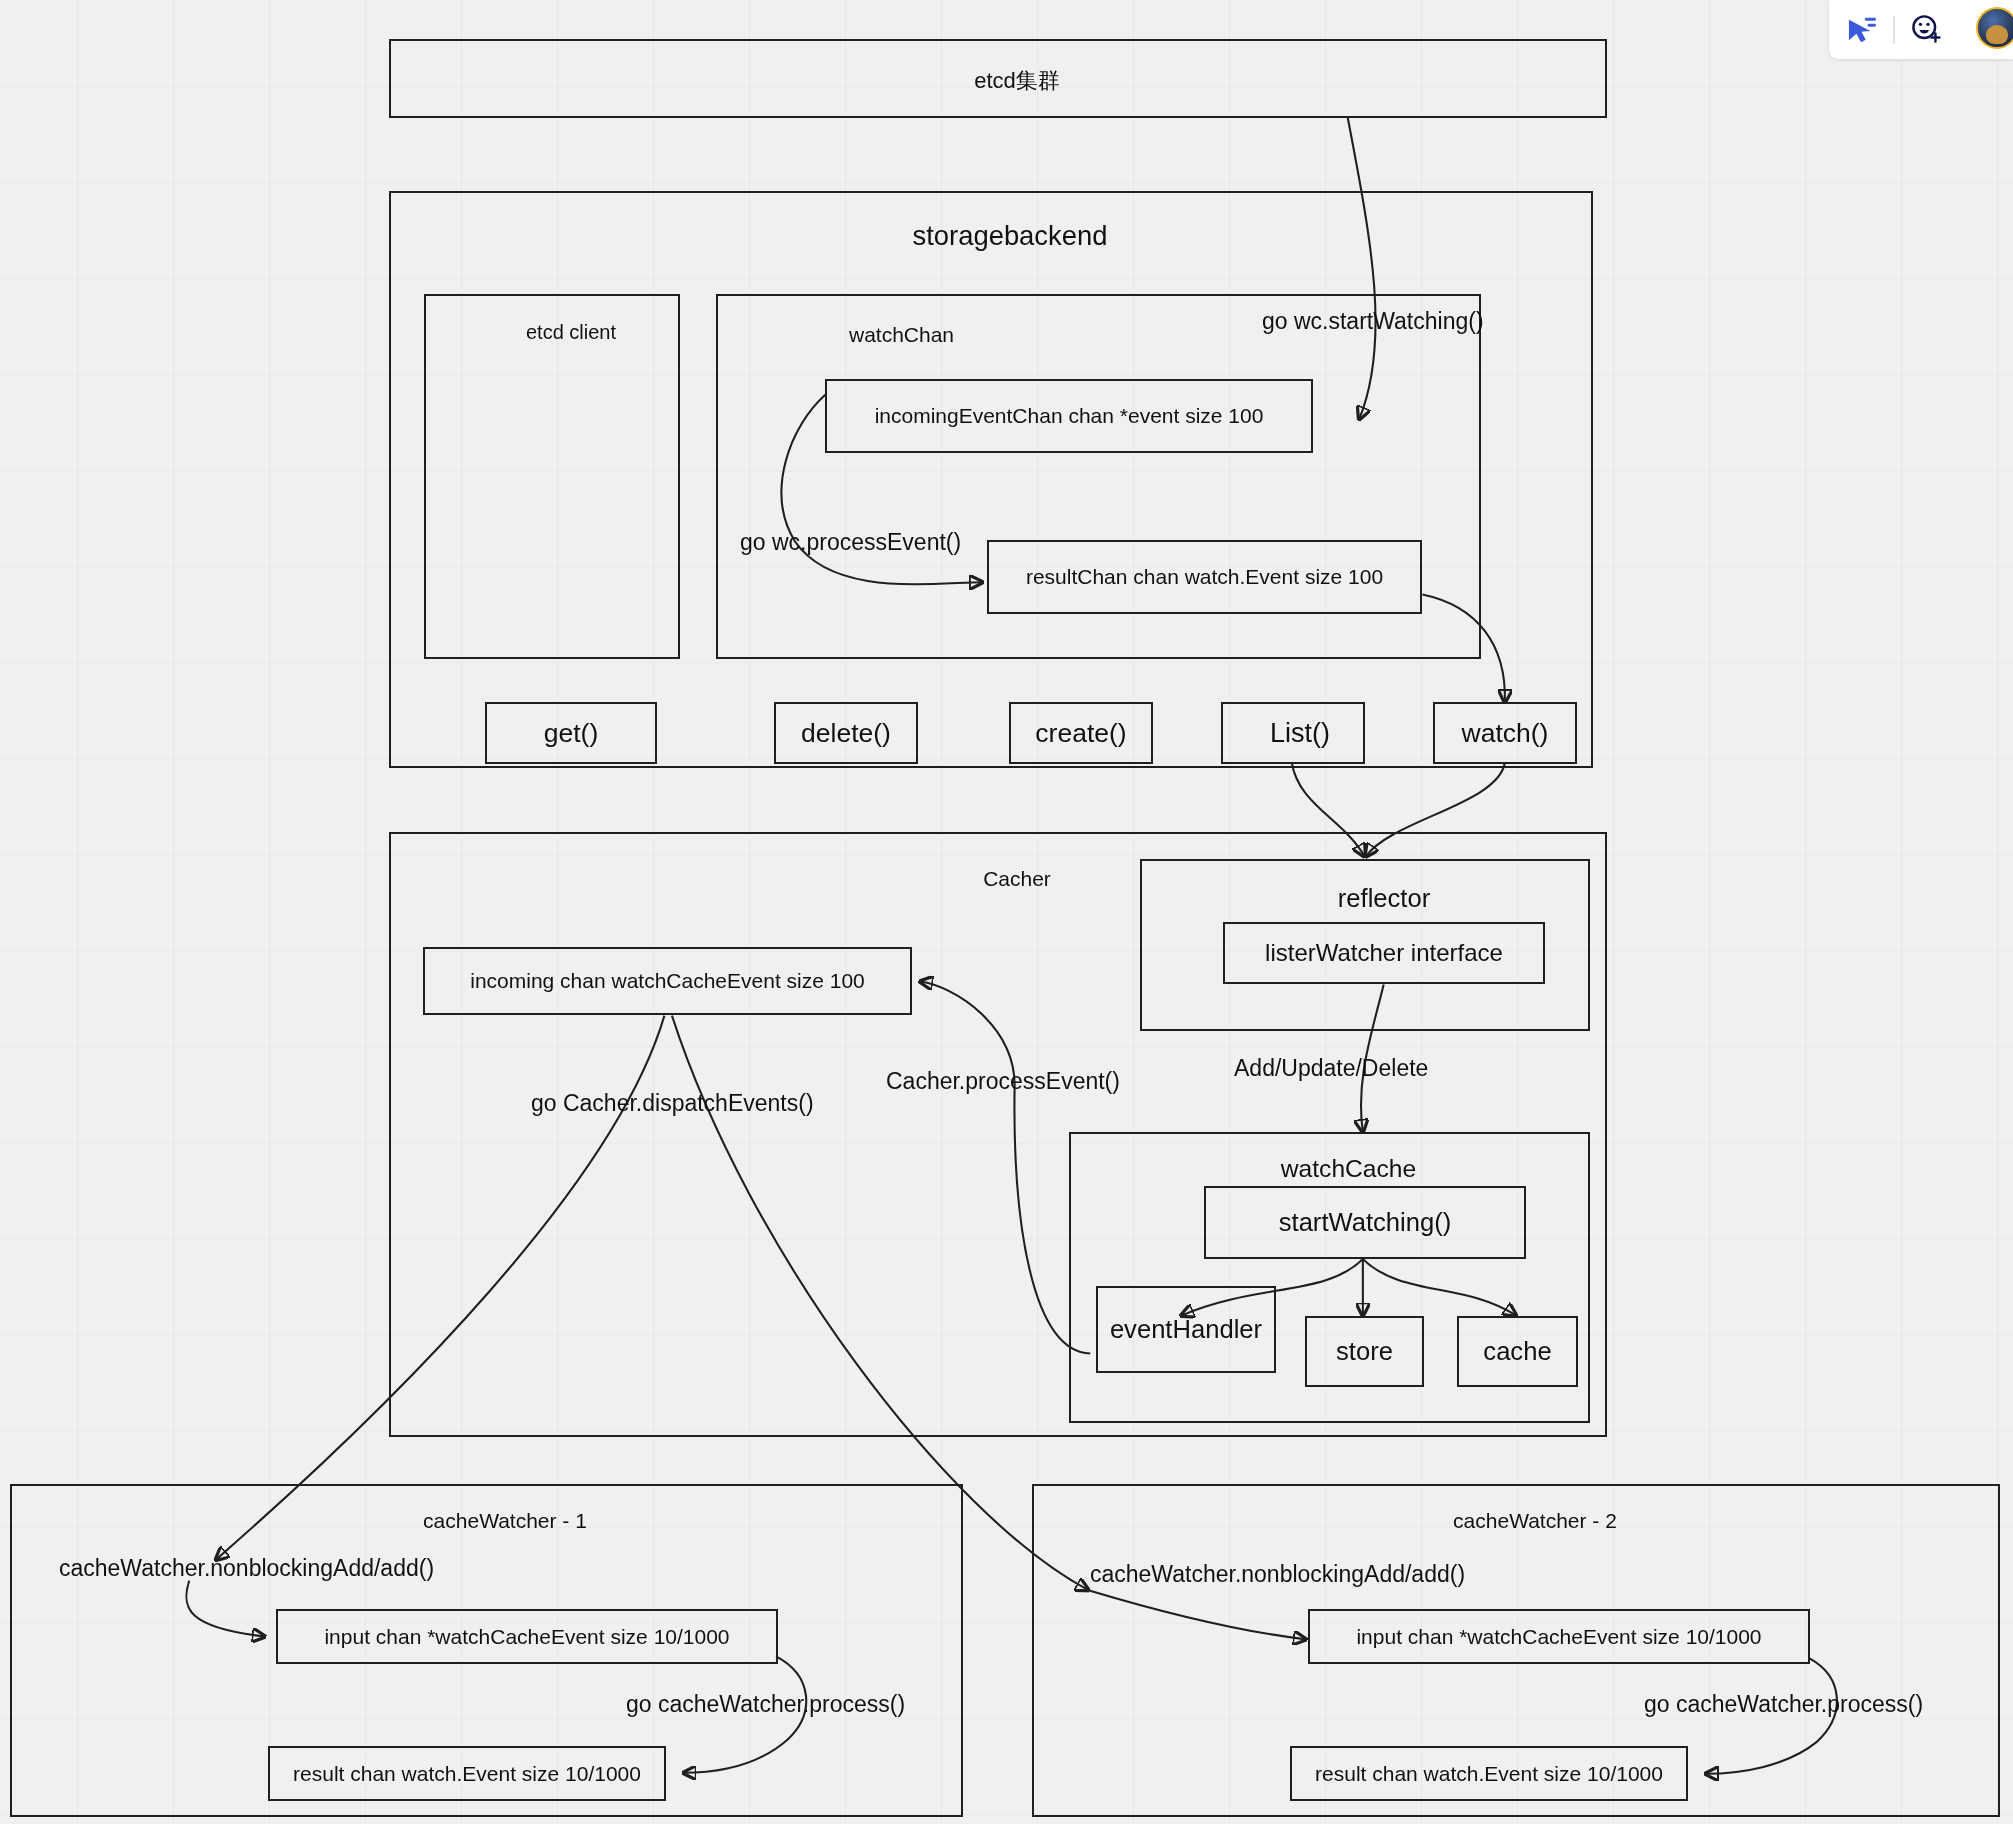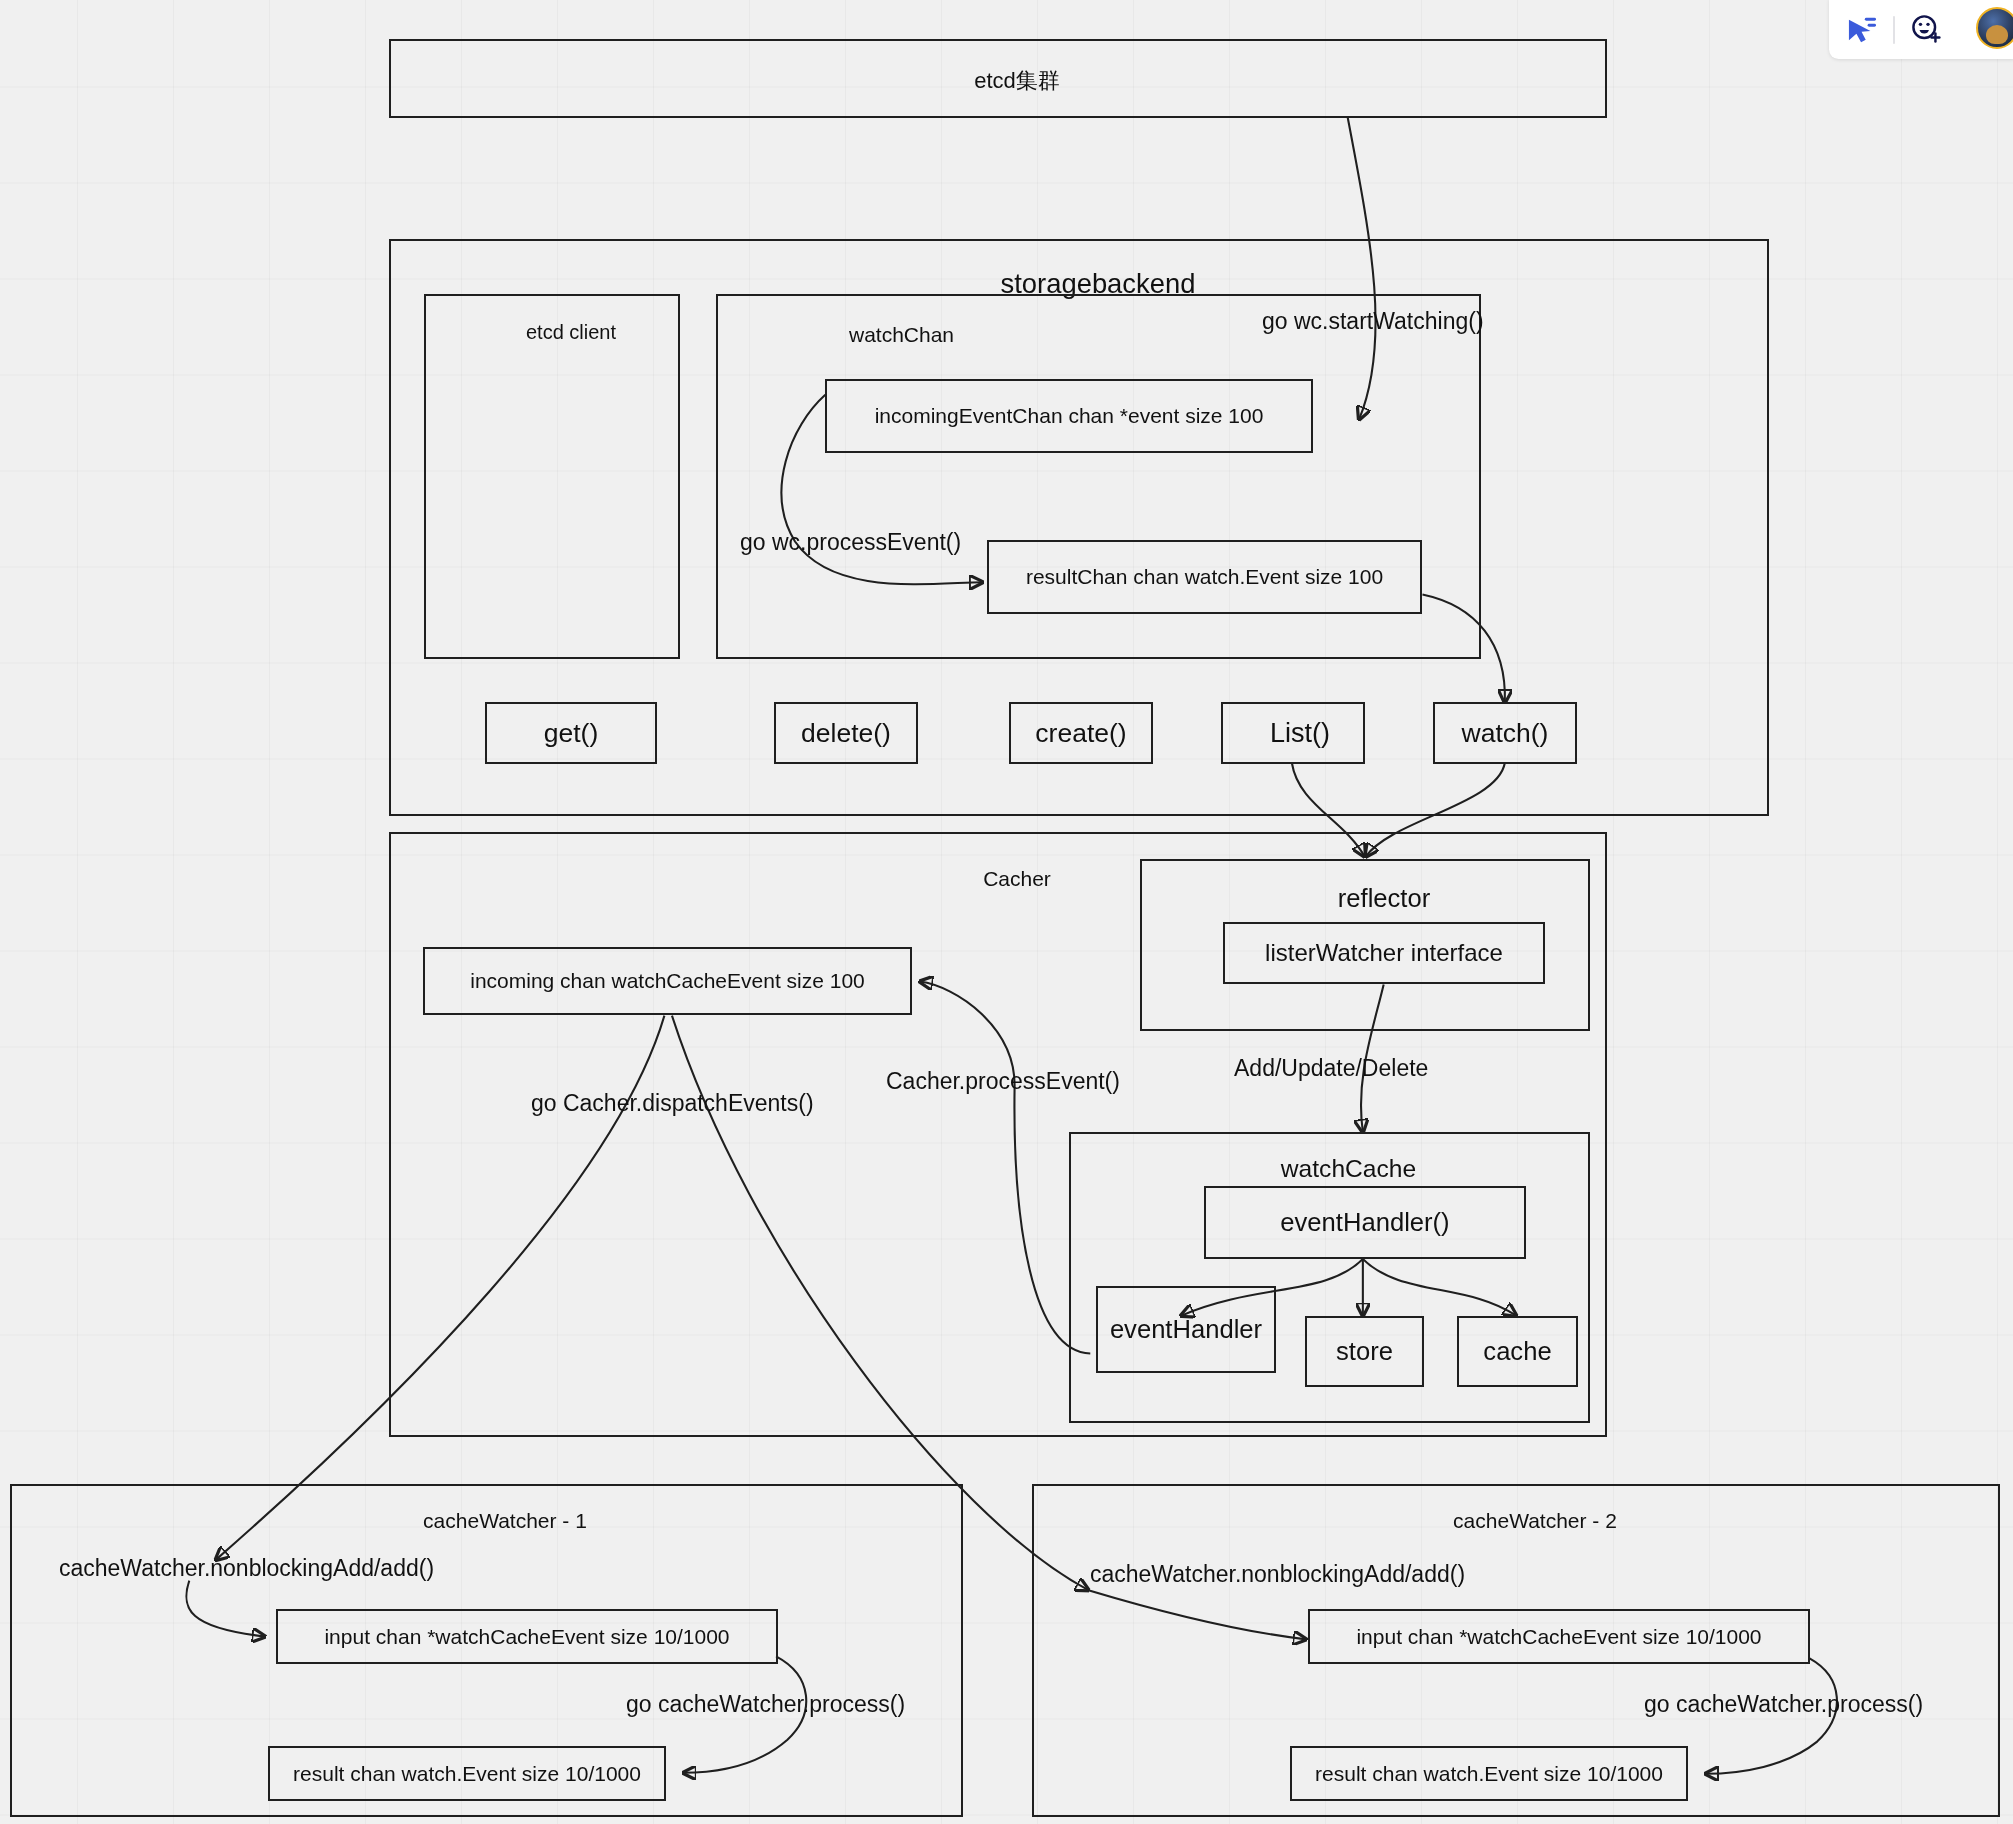--- a/index.html
+++ b/index.html
@@ -128,21 +128,21 @@
 
     <path d="M 820,1750 C 858,1770 862,1810 832,1838 C 800,1866 760,1873 722,1873" marker-end="url(#arrow)"></path>
 
     <path d="M 1912,1752 C 1948,1772 1950,1812 1920,1840 C 1888,1866 1840,1874 1802,1874" marker-end="url(#arrow)"></path>
   </svg>
 
   <div class="box" style="left:389px; top:39px; width:1218px; height:79px;">
     <div class="box-label" style="top:24.6px; font-size:22px;">etcd集群</div>
   </div>
 
-  <div class="box" style="left:389px; top:191px; width:1380px; height:577px;margin-top:48px;">
+  <div class="box" style="left:389px; top:191px; width:1204px; height:577px;">
     <div class="box-label" style="top:26.5px; font-size:27.4px;">storagebackend</div>
   </div>
 
   <div class="box" style="left:424px; top:294px; width:256px; height:365px;">
     <div class="box-label" style="top:24.6px; font-size:20px;">etcd client</div>
   </div>
 
   <div class="box" style="left:716px; top:294px; width:765px; height:365px;">
     <div class="box-label" style="top:27.4px; left:0; right:432px; font-size:21px;">watchChan</div>
   </div>
@@ -193,21 +193,21 @@
   <div class="node" style="left:1223px; top:922px; width:322px; height:62px; font-size:24px;">
     <span>listerWatcher interface</span>
   </div>
 
   <div class="free-label" style="left:1234px; top:1055px; font-size:23px;">Add/Update/Delete</div>
 
   <div class="box" style="left:1069px; top:1132px; width:521px; height:291px;">
     <div class="box-label" style="top:21px; font-size:24.6px;">watchCache</div>
   </div>
   <div class="node" style="left:1204px; top:1186px; width:322px; height:73px; font-size:25.6px;">
-    <span>eventHandler()</span>
+    <span>startWatching()</span>
   </div>
   <div class="node" style="left:1096px; top:1286px; width:180px; height:87px; font-size:25.6px;">
     <span>eventHandler</span>
   </div>
   <div class="node" style="left:1305px; top:1316px; width:119px; height:71px; font-size:25.6px;">
     <span>store</span>
   </div>
   <div class="node" style="left:1457px; top:1316px; width:121px; height:71px; font-size:25.6px;">
     <span>cache</span>
   </div>

